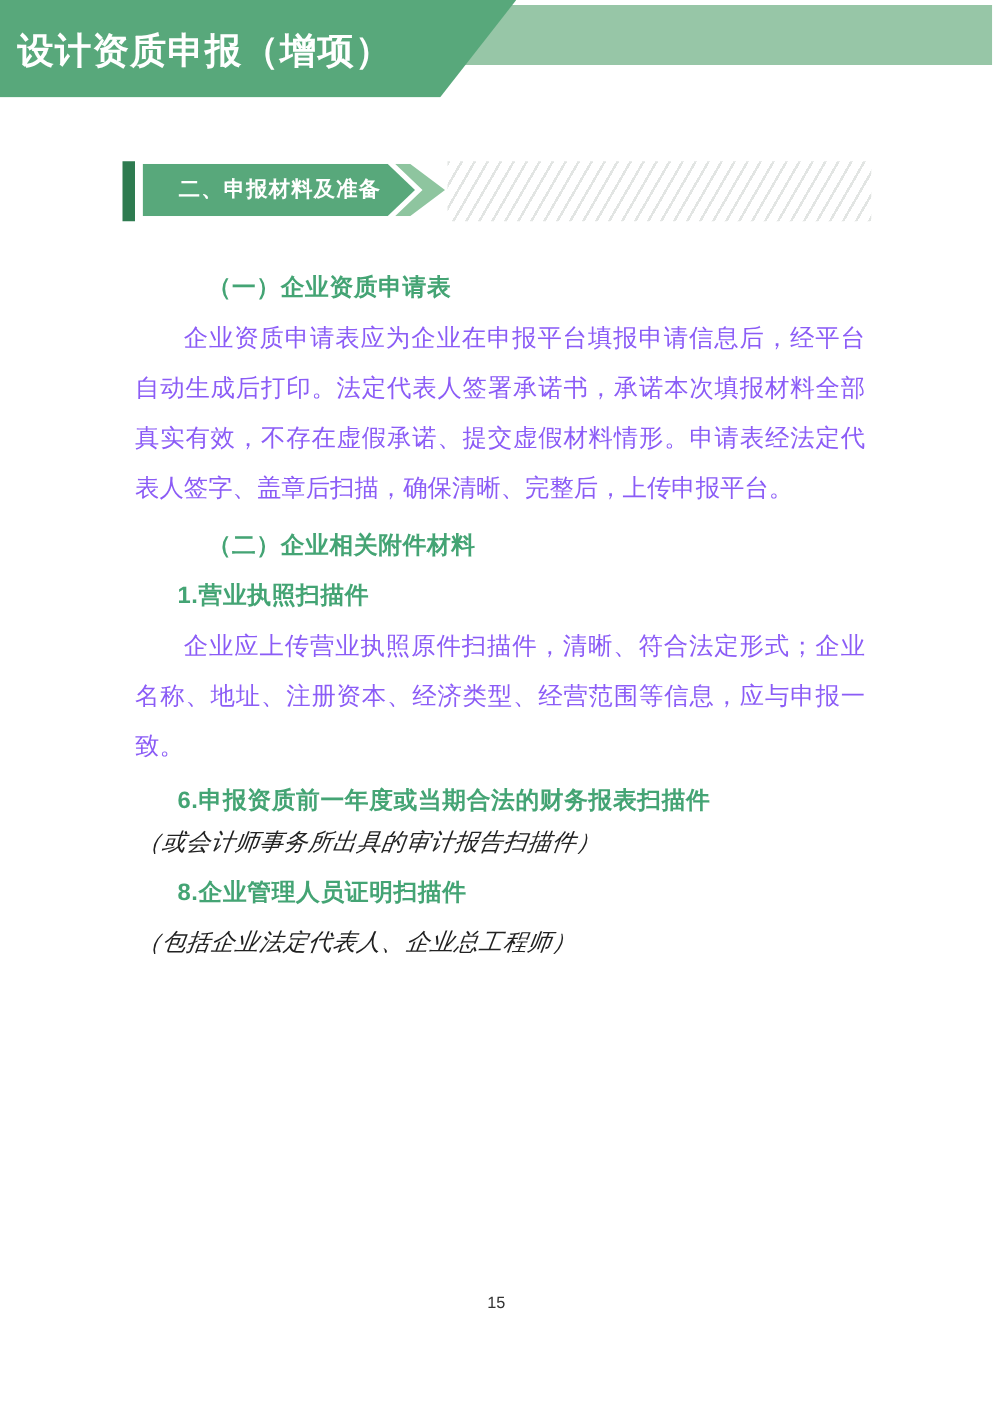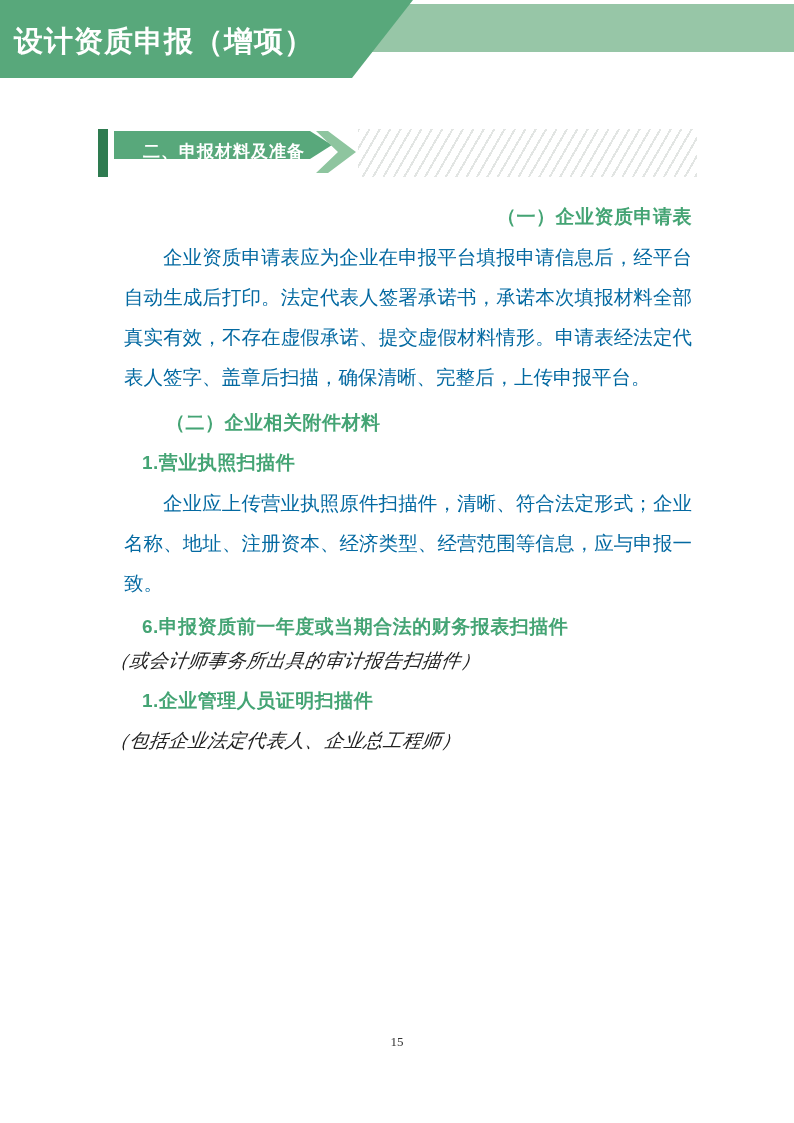--- a/index.html
+++ b/index.html
@@ -36,21 +36,21 @@
     line-height: 34px;
   }
 
   
   .section-banner { position: absolute; top: 129px; left: 0; width: 794px; height: 48px; }
   .sb-bar {
     position: absolute; left: 98px; top: 0; width: 10px; height: 48px;
     background: #2e7b50;
   }
   .sb-flag {
-    position: absolute; left: 114px; top: 2px; width: 218px; height: 28px;
+    position: absolute; left: 114px; top: 2px; width: 218px; height: 42px;
     background: #58a87b;
     clip-path: polygon(0 0, 196px 0, 100% 50%, 196px 100%, 0 100%);
   }
   .sb-label {
     display: block;
     padding-left: 29px;
     font-family: "Liberation Sans", sans-serif;
     font-size: 17px;
     font-weight: bold;
     color: #ffffff;
@@ -73,21 +73,21 @@
     color: #1c1c1c;
   }
   .h2 {
     margin: 10px 0 0 58px;
     font-family: "Liberation Sans", sans-serif;
     font-size: 19px; font-weight: bold;
     line-height: 30px;
     color: #44a474;
     letter-spacing: 0.5px;
   }
-  .h2.first { margin-top: 26px; text-align: right; }
+  .h2.first { margin-top: 40px; }
   .h3 {
     margin: 10px 0 0 34px;
     font-family: Liberation Sans, sans-serif;
     font-size: 19px; font-weight: bold;
     line-height: 30px;
     color: #44a474;
     letter-spacing: 0.5px;
   }
   .h3.tight { margin-top: 8px; }
   .note {
@@ -96,33 +96,33 @@
     font-style: italic;
     font-size: 19px;
     line-height: 30px;
     letter-spacing: 0.5px;
     color: #222222;
     transform: skewX(-8deg);
     transform-origin: 0 100%;
   }
   .note.gap { margin-top: 10px; }
   .para {
-    margin: 6px 0 0 16px;
+    margin: 6px 0 0 0;
     font-size: 19.5px;
     line-height: 40px;
     text-align: justify;
     text-indent: 2em;
-    color: #0369a1;
+    color: #8b5cf6;
   }
 
   
   .page-number {
     position: absolute; left: 0; top: 1034px; width: 794px;
     text-align: center;
-    font-family: Liberation Serif, serif;
+    font-family: Liberation Sans, sans-serif;
     font-size: 13px;
     color: #333333;
   }
 </style>
 </head>
 <body>
 
 <div class="page">
 
   <header class="doc-header">
@@ -148,20 +148,20 @@
 
     <h2 class="h2">（二）企业相关附件材料</h2>
 
     <h3 class="h3">1.营业执照扫描件</h3>
     <p class="para">企业应上传营业执照原件扫描件，清晰、符合法定形式；企业名称、地址、注册资本、经济类型、经营范围等信息，应与申报一致。</p>
 
     <h3 class="h3 tight">6.申报资质前一年度或当期合法的财务报表扫描件</h3>
     <p class="note">（或会计师事务所出具的审计报告扫描件）</p>
 
 
-    <h3 class="h3">1.企业管理人员证明扫描件</h3>
+    <h3 class="h3">8.企业管理人员证明扫描件</h3>
     <p class="note gap">（包括企业法定代表人、企业总工程师）</p>
 
   </main>
 
   <div class="page-number">15</div>
 
 </div>
 
 </body></html>

